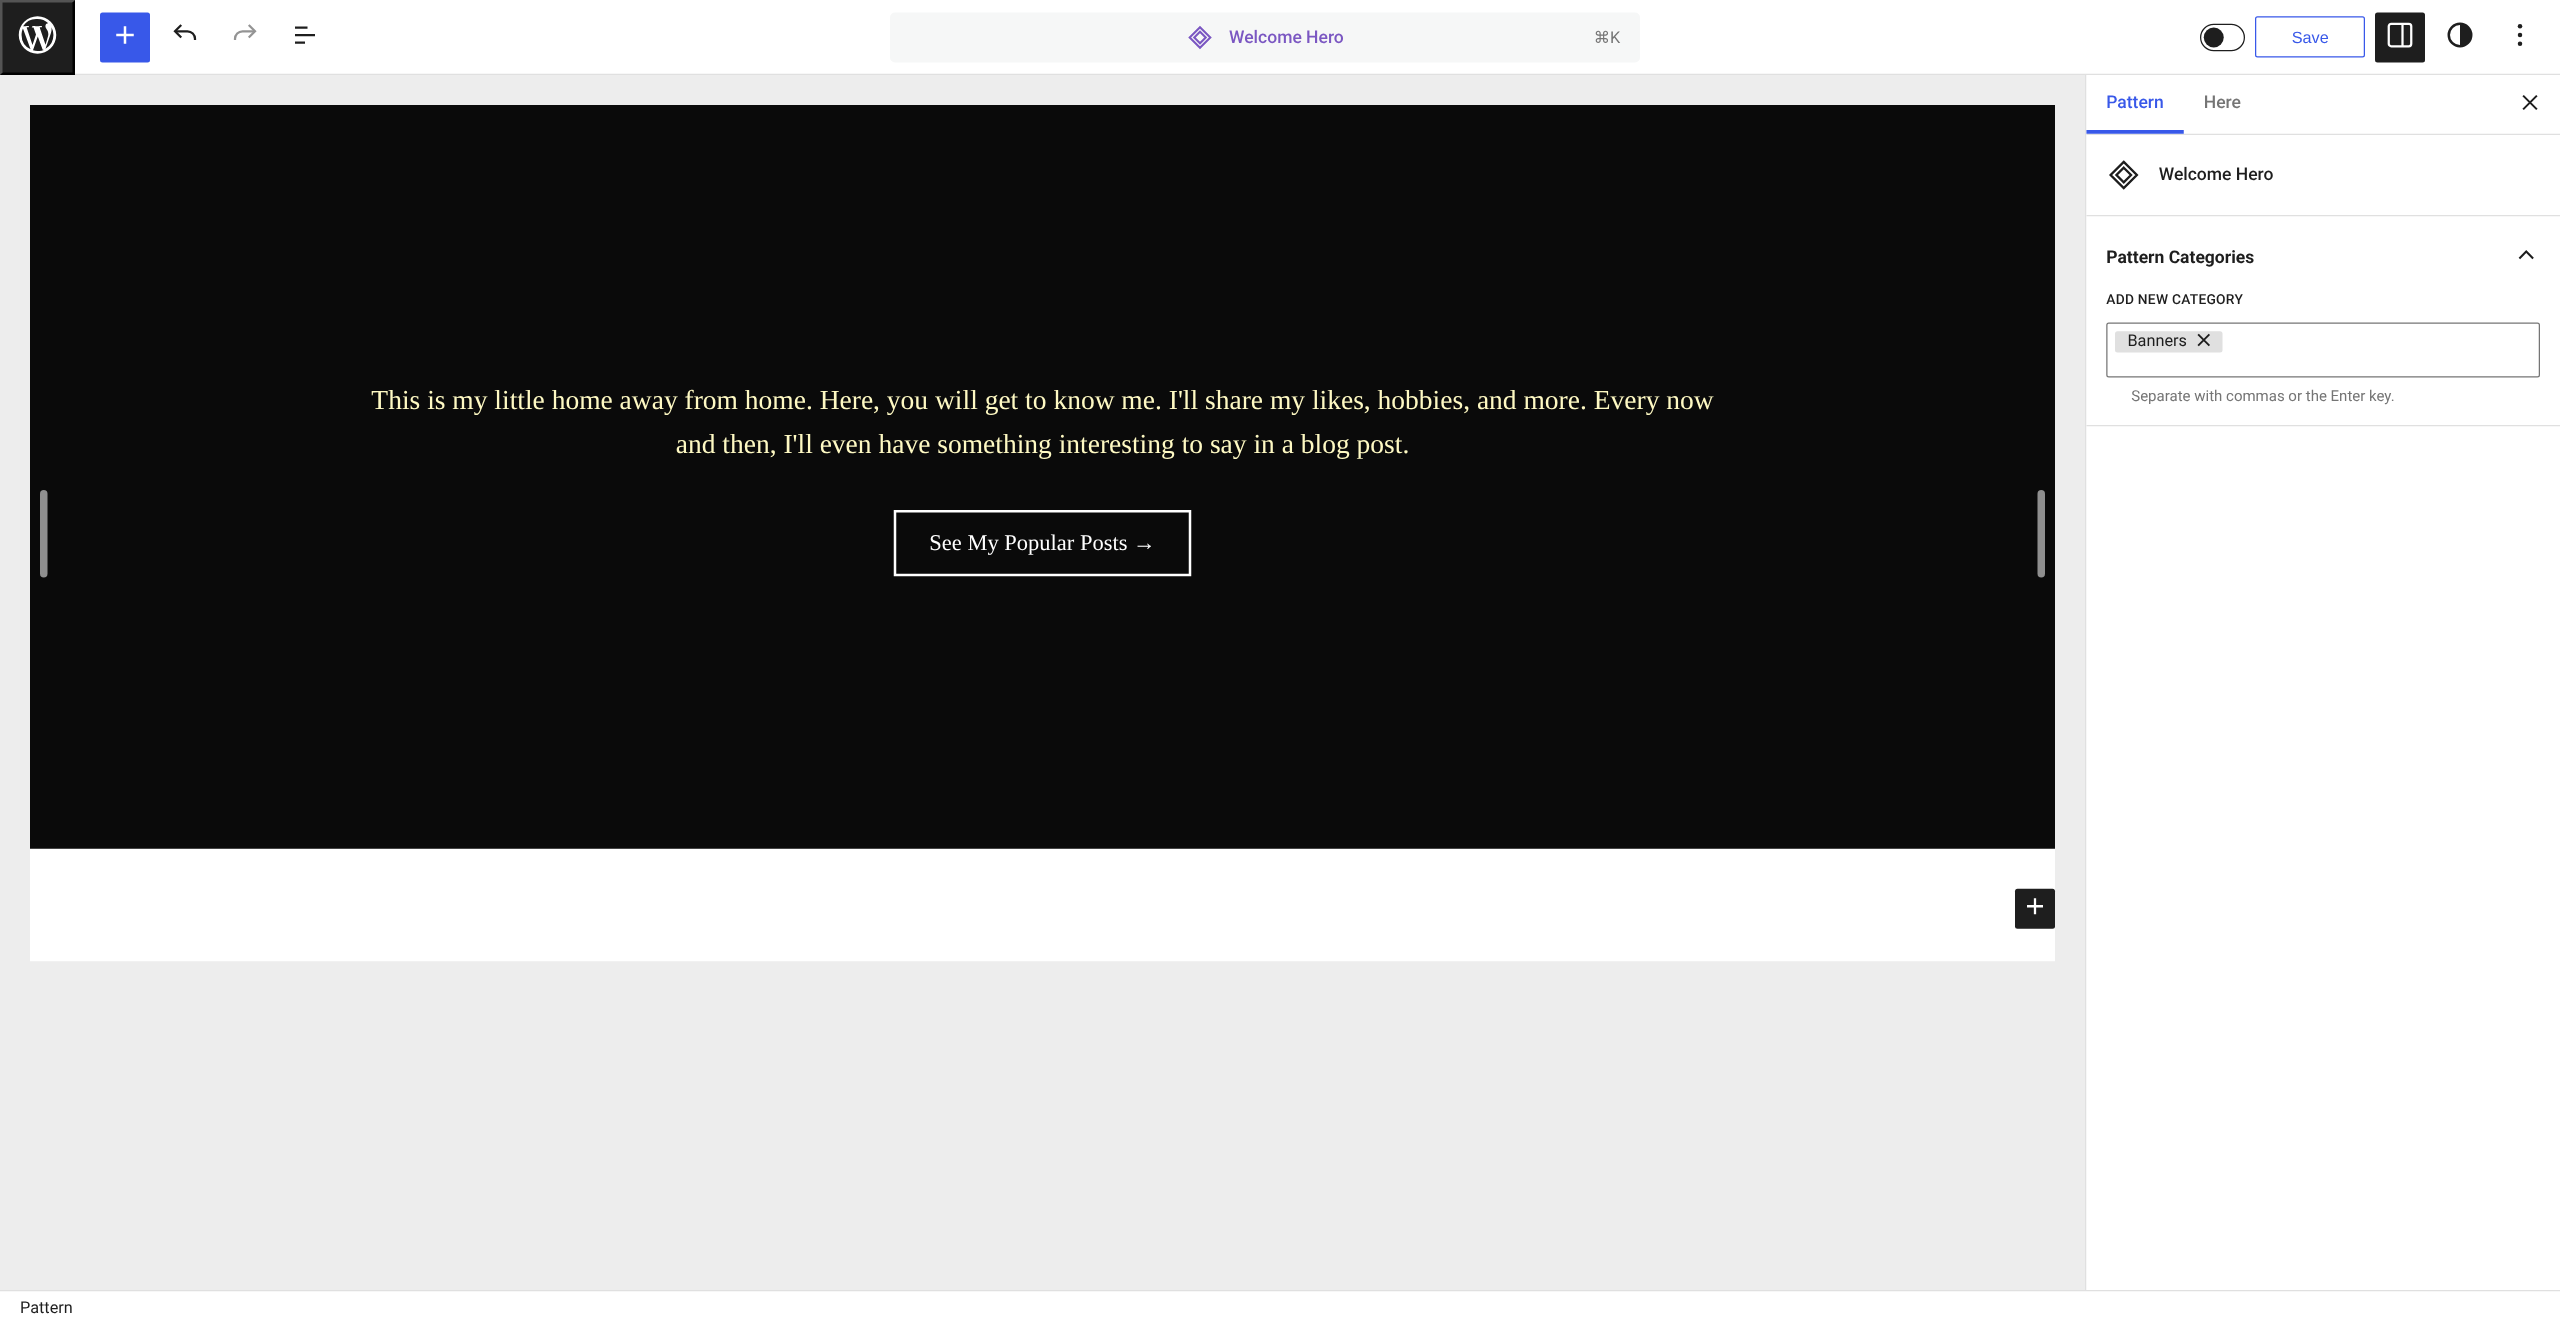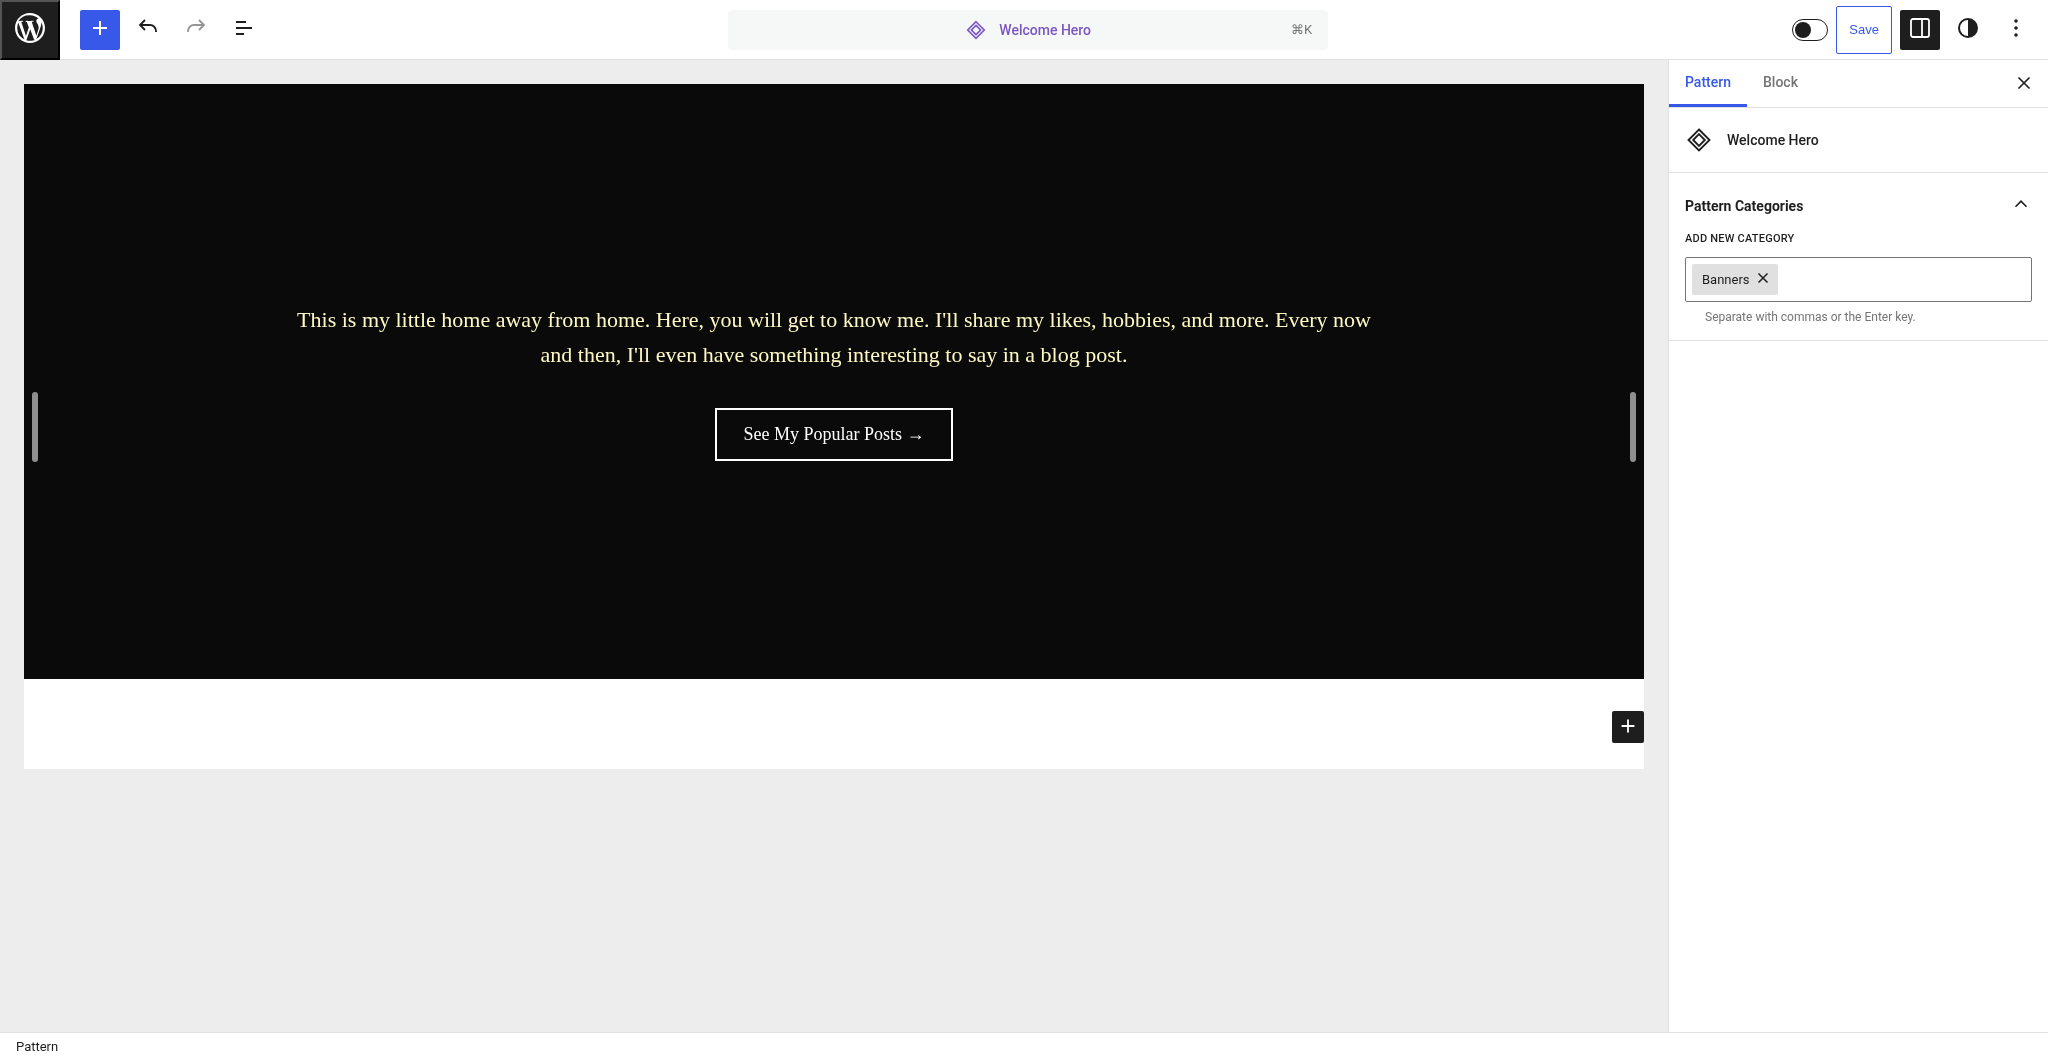--- a/index.html
+++ b/index.html
@@ -102,22 +102,22 @@
     top: 2px; left: 2px;
     width: 16px; height: 16px;
     border-radius: 50%;
     background: var(--wp-gray-900);
   }
 
   .save-btn {
     background: #fff;
     border: 1px solid var(--wp-admin-theme-color);
     color: var(--wp-admin-theme-color);
-    height: 48px;
-    padding: 0 12px;
+    height: 33px;
+    padding: 0 28px;
     border-radius: 2px;
     font-size: 13px;
     cursor: pointer;
   }
 
   .icon-btn.active-dark {
     background: #1e1e1e;
     color: #fff;
   }
 
@@ -304,21 +304,21 @@
     flex-wrap: wrap;
     gap: 6px;
     align-items: flex-start;
   }
 
   .token {
     display: inline-flex;
     align-items: center;
     background: #e0e0e0;
     border-radius: 2px;
-    height: 31px;
+    height: 17px;
     padding: 0 4px 0 10px;
     font-size: 13px;
   }
   .token-remove {
     width: 22px; height: 22px;
     display: inline-flex; align-items: center; justify-content: center;
     cursor: pointer;
     color: var(--wp-gray-900);
     margin-left: 2px;
   }
@@ -475,21 +475,21 @@
         </div>
       </div>
 
     </div>
   </div>
 
   <aside class="sidebar">
 
     <div class="sidebar-tabs">
       <div class="sidebar-tab active">Pattern</div>
-      <div class="sidebar-tab">Block</div>
+      <div class="sidebar-tab">Here</div>
       <div class="close-sidebar">
         <span>
           <svg viewBox="0 0 24 24" fill="none" stroke="currentColor" stroke-width="1.8">
               <path d="M6 6l12 12M18 6L6 18"></path>
             </svg>
         </span>
       </div>
     </div>
 
     <div class="sidebar-pattern-head">

